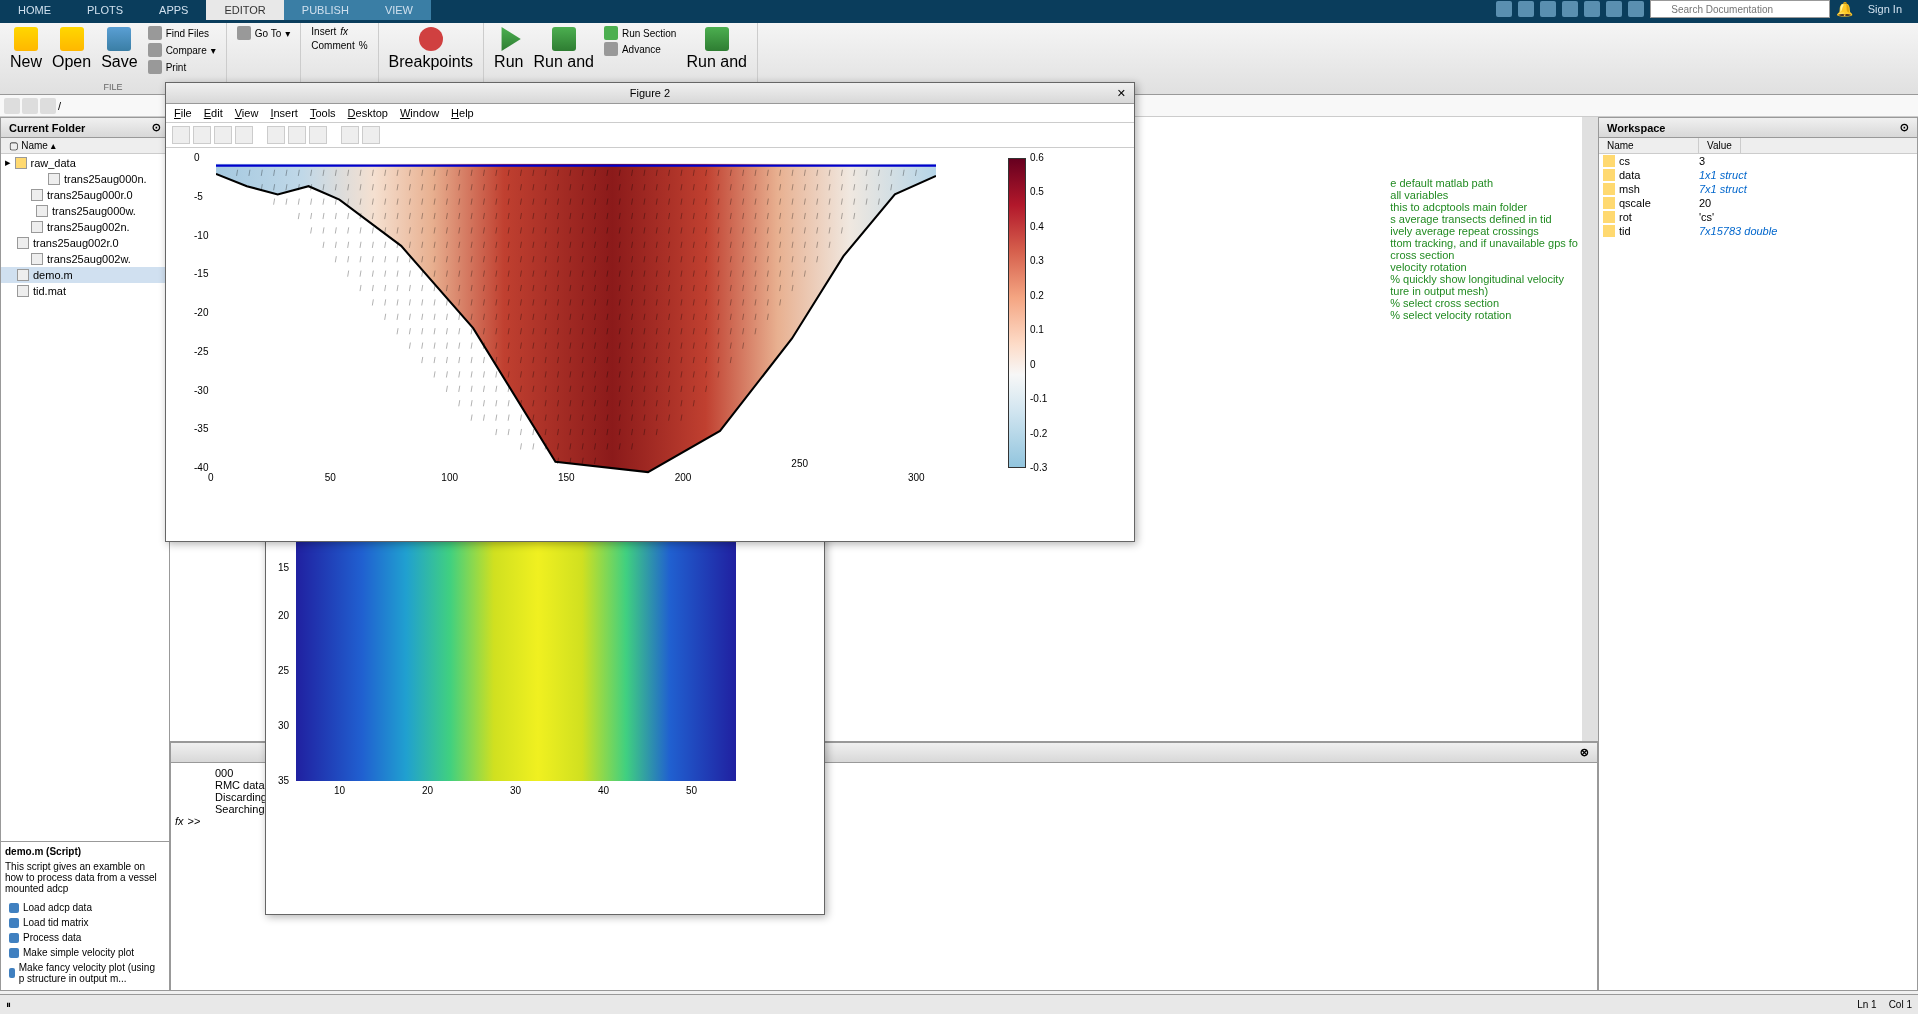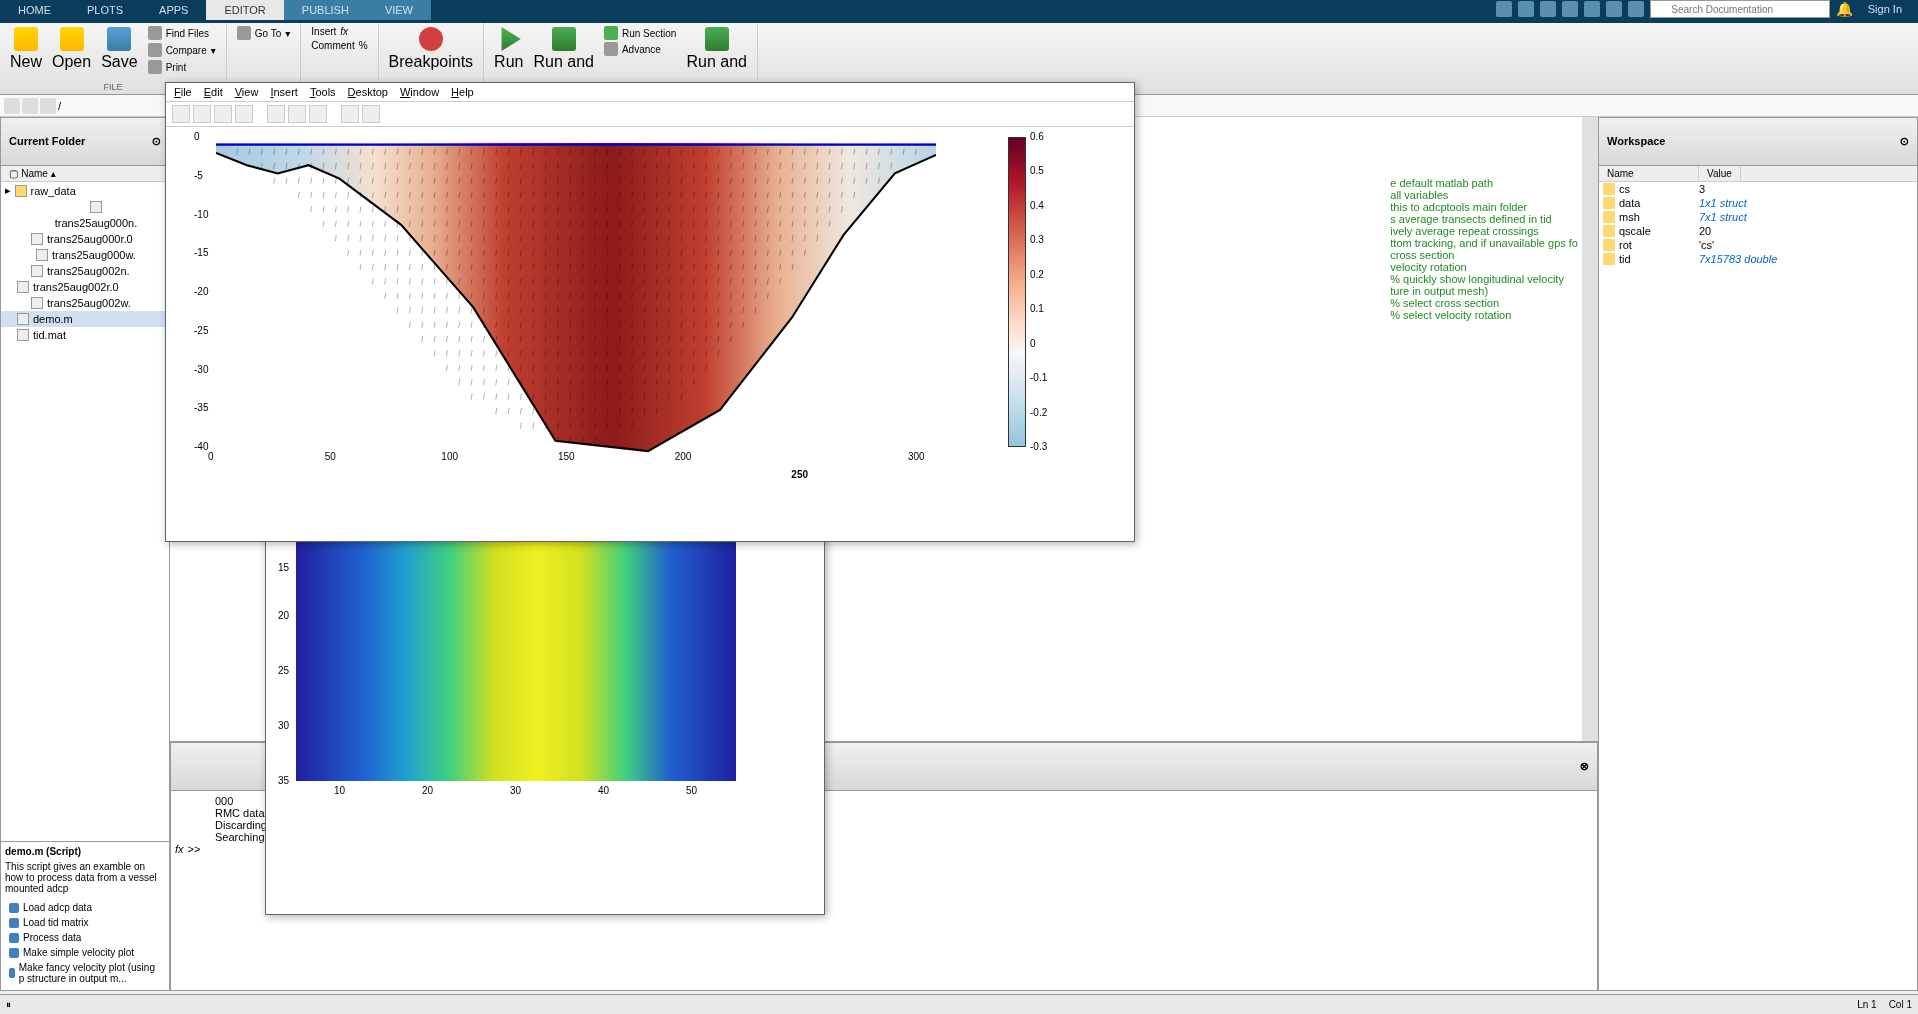--- a/index.html
+++ b/index.html
@@ -29,21 +29,21 @@
 .small-icon { width: 14px; height: 14px; background: #999; border-radius: 2px; }
 .group-label { font-size: 9px; color: #666; text-align: center; margin-top: auto; }
 
 
 .path-bar { height: 22px; background: #f8f8f8; border-bottom: 1px solid #ccc; display: flex; align-items: center; padding: 0 4px; font-size: 11px; }
 .path-arrow { width: 16px; height: 16px; background: #ddd; border-radius: 2px; margin-right: 2px; cursor: pointer; }
 
 
 .main { display: flex; height: calc(100% - 140px); }
 .panel { border: 1px solid #999; background: #fff; display: flex; flex-direction: column; }
-.panel-title { background: linear-gradient(#f0f0f0, #d8d8d8); padding: 17px 8px; font-size: 11px; font-weight: bold; border-bottom: 1px solid #999; display: flex; }
+.panel-title { background: linear-gradient(#f0f0f0, #d8d8d8); padding: 3px 8px; font-size: 11px; font-weight: bold; border-bottom: 1px solid #999; display: flex; align-items: center; }
 .panel-title .close { margin-left: auto; cursor: pointer; }
 
 
 .current-folder { width: 170px; }
 .cf-header { background: #eee; padding: 2px 8px; font-size: 10px; border-bottom: 1px solid #ccc; display: flex; }
 .cf-list { flex: 1; overflow: auto; font-size: 11px; }
 .cf-item { padding: 2px 4px 2px 16px; display: flex; align-items: center; gap: 4px; cursor: pointer; }
 .cf-item.selected { background: #d0e0f0; }
 .cf-icon { width: 12px; height: 12px; background: #eee; border: 1px solid #999; }
 .cf-icon.folder { background: #ffd970; }
@@ -213,21 +213,21 @@
   <div class="panel current-folder">
     <div class="panel-title">
         <span>Current Folder</span>
         <span class="close">⊙</span>
       </div>
     <div class="cf-header">
         <span>▢ <span>Name</span> ▴</span>
       </div>
     <div class="cf-list" id="cf-list">
         <div class="cf-item" style="padding-left: 4px;">▸ <div class="cf-icon folder"></div><span>raw_data</span></div>
-        <div class="cf-item" style="padding-left: 26px; flex-direction: column;">
+        <div class="cf-item" style="padding-left: 47px;">
           <div class="cf-icon "></div>
           <span>trans25aug000n.</span>
         </div>
         <div class="cf-item" style="padding-left: 30px;">
           <div class="cf-icon "></div>
           <span>trans25aug000r.0</span>
         </div>
         <div class="cf-item" style="padding-left: 35px;">
           <div class="cf-icon "></div>
           <span>trans25aug000w.</span>
@@ -366,20 +366,24 @@
         <div class="axis-tick" style="top: 334px; left: 38px;">10</div>
         <div class="axis-tick" style="top: 334px; left: 126px;">20</div>
         <div class="axis-tick" style="top: 334px; left: 214px;">30</div>
         <div class="axis-tick" style="top: 334px; left: 302px;">40</div>
         <div class="axis-tick" style="top: 334px; left: 390px;">50</div>
       </div>
   </div>
 </div>
 
 <div class="figure-window fig2">
+  <div class="fig-title">
+    <span style="margin:0 auto">Figure 2</span>
+    <span style="position:absolute;right:8px">✕</span>
+  </div>
   <div class="fig-menu" id="fig2-menu">
       <span><u>F</u>ile</span>
       <span><u>E</u>dit</span>
       <span><u>V</u>iew</span>
       <span><u>I</u>nsert</span>
       <span><u>T</u>ools</span>
       <span><u>D</u>esktop</span>
       <span><u>W</u>indow</span>
       <span><u>H</u>elp</span>
     </div>
@@ -1118,21 +1122,21 @@
           <div class="axis-tick" style="left: -22px; top: 226.5px;">-30</div>
           <div class="axis-tick" style="left: -22px; top: 265.25px;">-35</div>
           <div class="axis-tick" style="left: -22px; top: 304px;">-40</div>
         </div>
       <div id="fig2-xticks">
           <div class="axis-tick" style="top: 314px; left: -8px;">0</div>
           <div class="axis-tick" style="top: 314px; left: 108.667px;">50</div>
           <div class="axis-tick" style="top: 314px; left: 225.333px;">100</div>
           <div class="axis-tick" style="top: 314px; left: 342px;">150</div>
           <div class="axis-tick" style="top: 314px; left: 458.667px;">200</div>
-          <div class="axis-tick" style="top: 332px; left: 575.333px; font-weight: bold;">250</div>
+          <div class="axis-tick" style="top: 300px; left: 575.333px;">250</div>
           <div class="axis-tick" style="top: 314px; left: 692px;">300</div>
         </div>
     </div>
   </div>
 </div>
 
 <div class="status-bar">
   <span>⏸</span>
   <div class="status-right">
     <span><span>Ln</span> <span>1</span></span>

